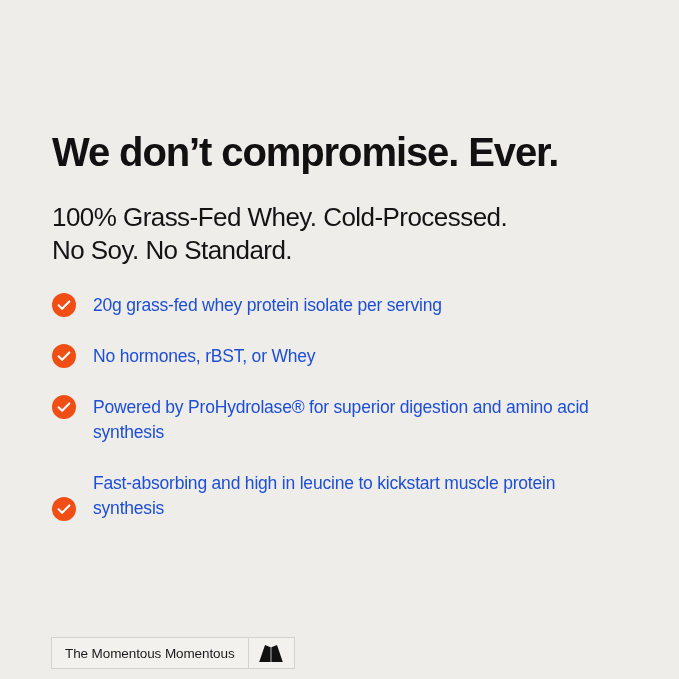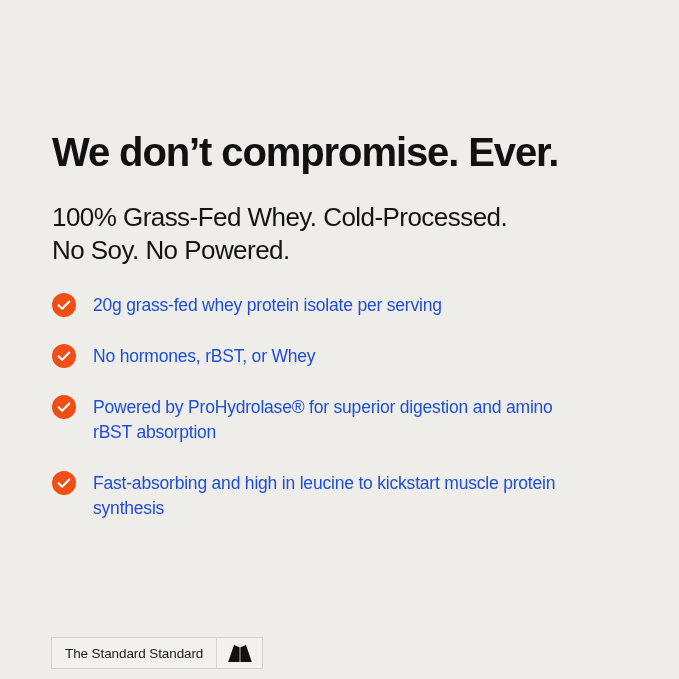--- a/index.html
+++ b/index.html
@@ -66,20 +66,21 @@
     padding: 0;
   }
   .benefit-item {
     position: relative;
     display: flex;
     align-items: flex-start;
     margin-bottom: 25px;
   }
   .benefit-item:last-child {
     margin-bottom: 0;
+    align-items: flex-end;
   }
 
   .check-icon {
     flex: 0 0 auto;
     width: 24px;
     height: 24px;
     margin-top: 1px;
     margin-right: 17px;
   }
   .check-icon svg {
@@ -137,21 +138,21 @@
 </style>
 </head>
 <body>
 
 <div class="page">
 
   <h1 class="headline">We don’t compromise. Ever.</h1>
 
   <h2 class="subheadline">
     <span class="sub-line">100% Grass-Fed Whey. Cold-Processed.</span>
-    <span class="sub-line">No Soy. No Powered.</span>
+    <span class="sub-line">No Soy. No Standard.</span>
   </h2>
 
   <ul class="benefits">
 
     <li class="benefit-item">
       <span class="check-icon">
         <svg viewBox="0 0 24 24" xmlns="http://www.w3.org/2000/svg">
           <circle cx="12" cy="12" r="12" fill="#f04e15"></circle>
           <path d="M6.6 12.3 L10.1 15.8 L17.3 8.4" fill="none" stroke="#ffffff" stroke-width="2.1" stroke-linecap="round" stroke-linejoin="round"></path>
         </svg>
@@ -170,37 +171,37 @@
       <span class="benefit-text">No hormones, rBST, or Whey</span>
     </li>
 
     <li class="benefit-item">
       <span class="check-icon">
         <svg viewBox="0 0 24 24" xmlns="http://www.w3.org/2000/svg">
           <circle cx="12" cy="12" r="12" fill="#f04e15"></circle>
           <path d="M6.6 12.3 L10.1 15.8 L17.3 8.4" fill="none" stroke="#ffffff" stroke-width="2.1" stroke-linecap="round" stroke-linejoin="round"></path>
         </svg>
       </span>
-      <span class="benefit-text">Powered by ProHydrolase® for superior digestion and amino rBST absorption</span>
+      <span class="benefit-text">Powered by ProHydrolase® for superior digestion and amino acid synthesis</span>
     </li>
 
     <li class="benefit-item">
       <span class="check-icon">
         <svg viewBox="0 0 24 24" xmlns="http://www.w3.org/2000/svg">
           <circle cx="12" cy="12" r="12" fill="#f04e15"></circle>
           <path d="M6.6 12.3 L10.1 15.8 L17.3 8.4" fill="none" stroke="#ffffff" stroke-width="2.1" stroke-linecap="round" stroke-linejoin="round"></path>
         </svg>
       </span>
       <span class="benefit-text">Fast-absorbing and high in leucine to kickstart muscle protein synthesis</span>
     </li>
 
   </ul>
 
   <div class="standard-badge">
-    <span class="badge-label">The Standard Standard</span>
+    <span class="badge-label">The Momentous Momentous</span>
     <span class="badge-divider"></span>
     <span class="badge-logo">
       <svg viewBox="0 0 26 17" xmlns="http://www.w3.org/2000/svg">
         <path d="M12.6 17 L12.6 2.2 L7.0 0 L1.2 17 Z" fill="#111111"></path>
         <path d="M13.4 17 L13.4 2.2 L19.0 0 L24.8 17 Z" fill="#111111"></path>
       </svg>
     </span>
   </div>
 
 </div>

